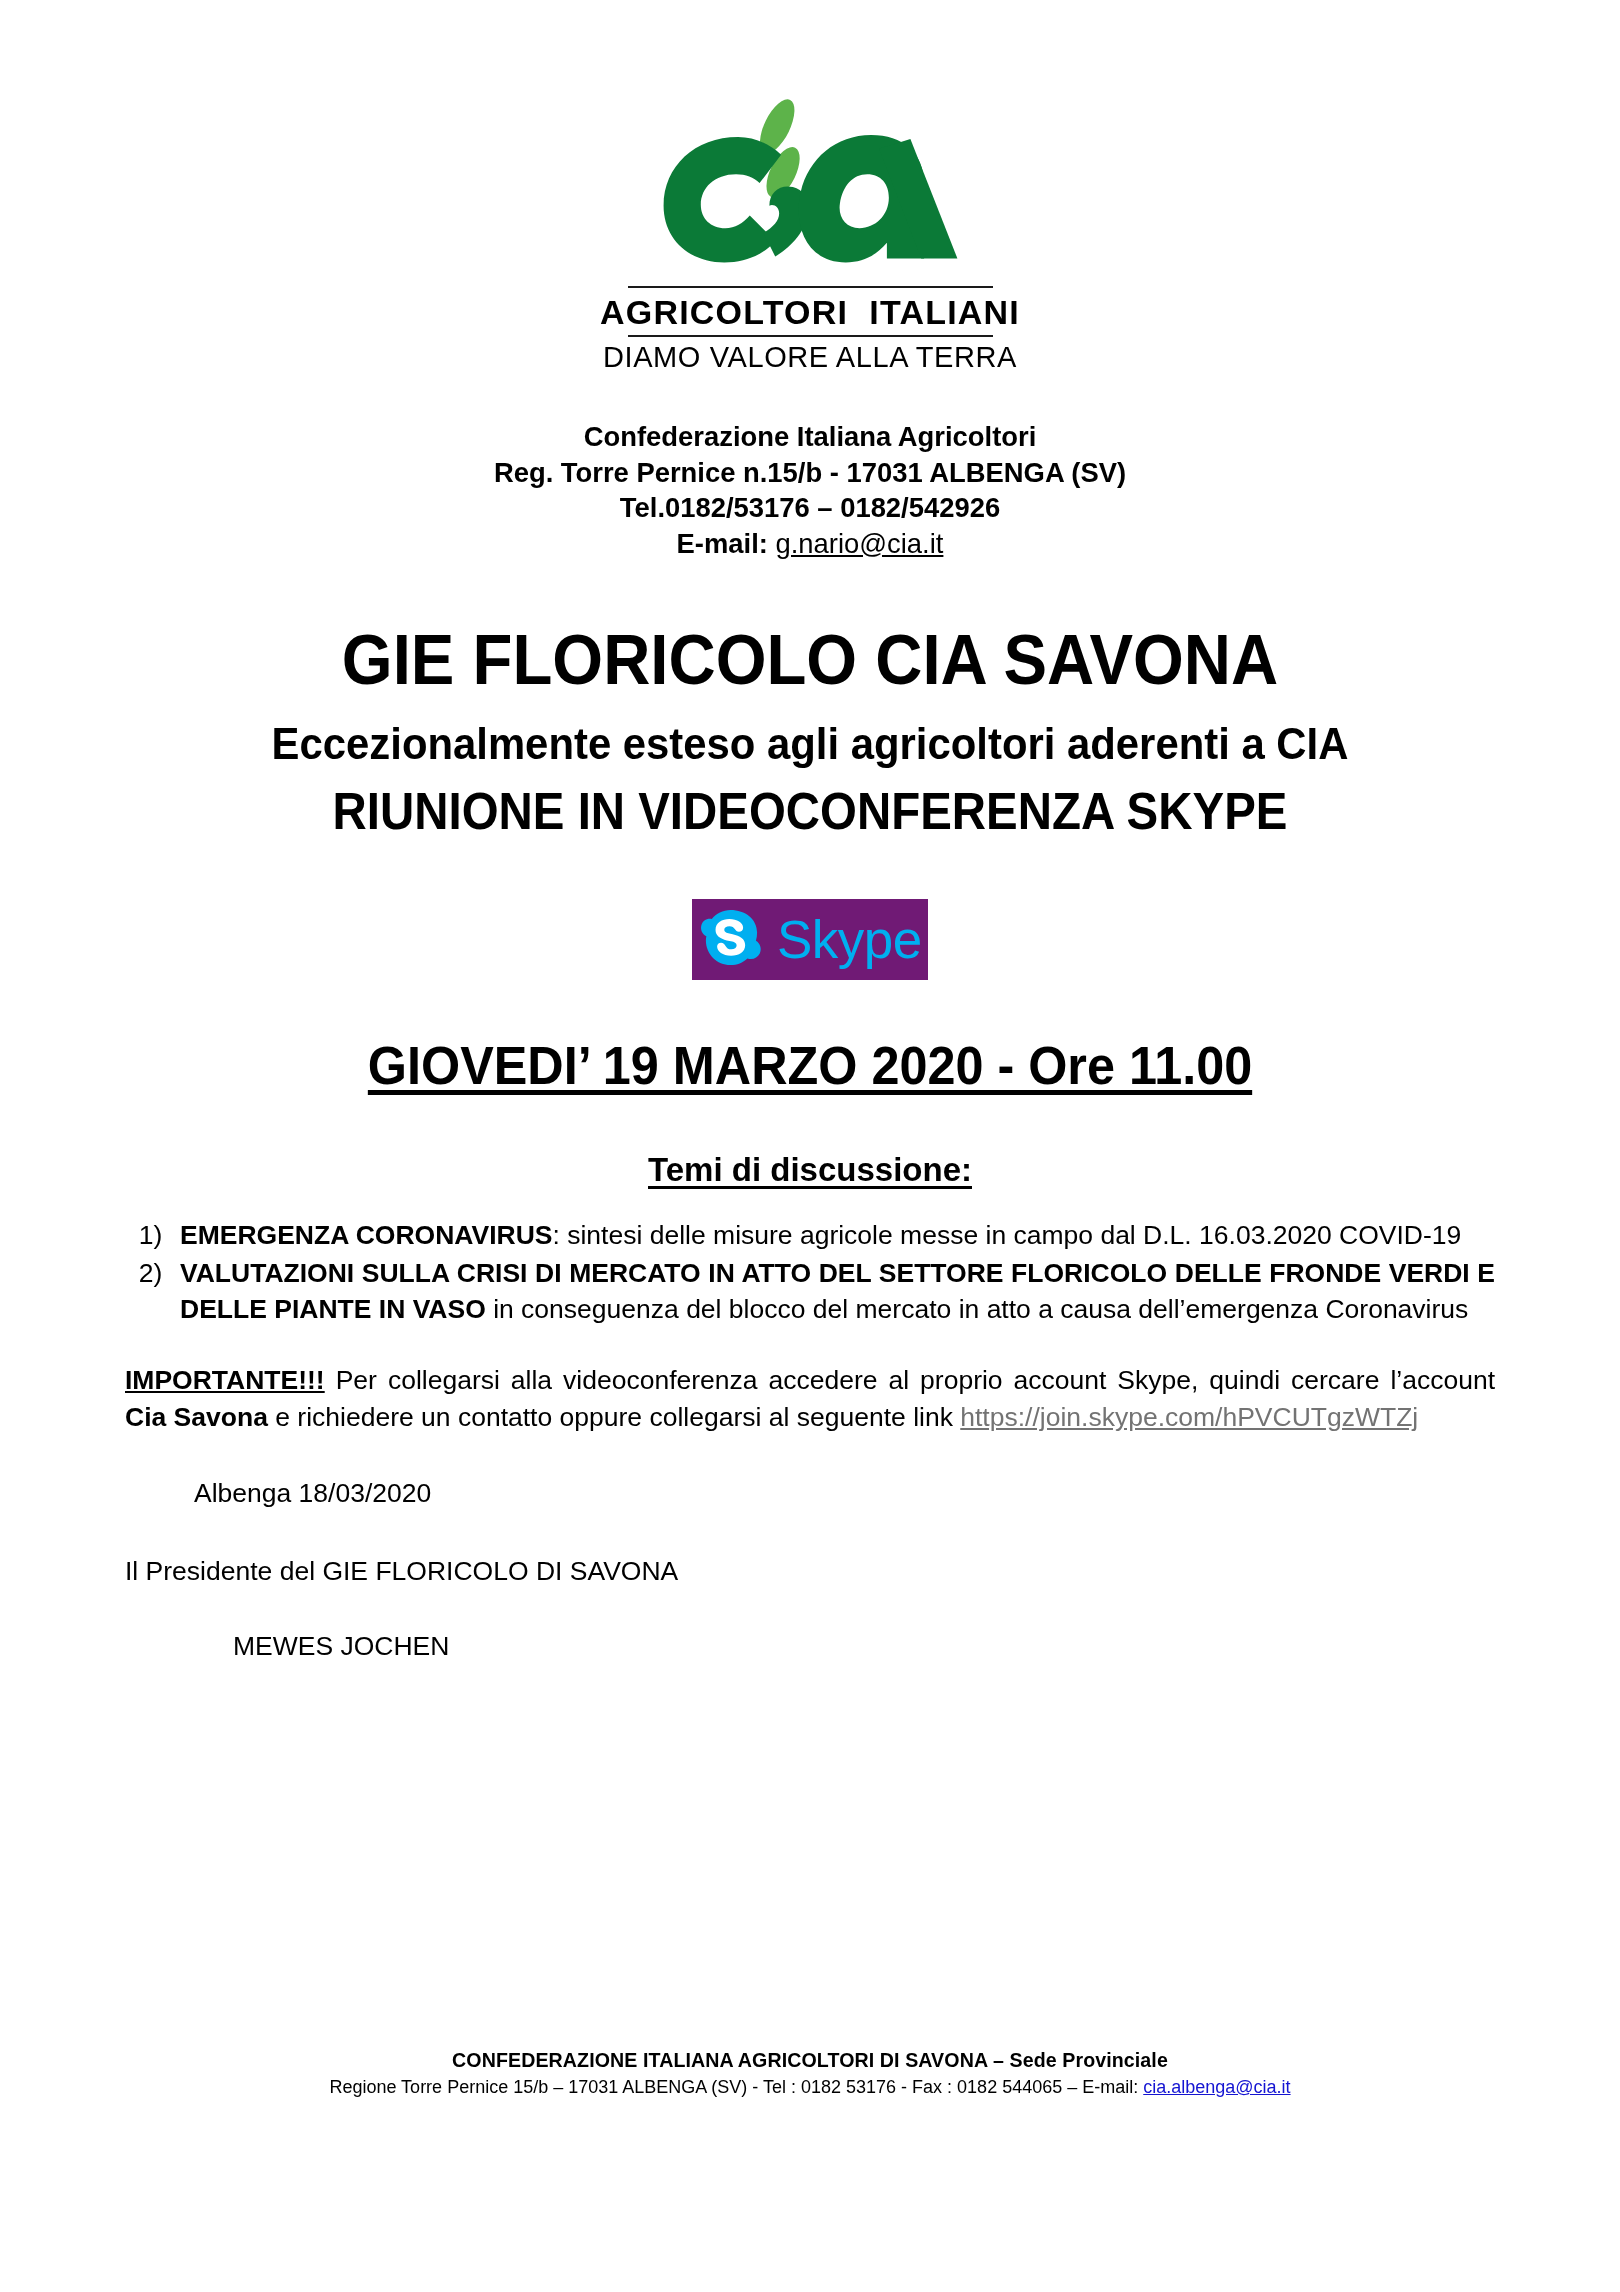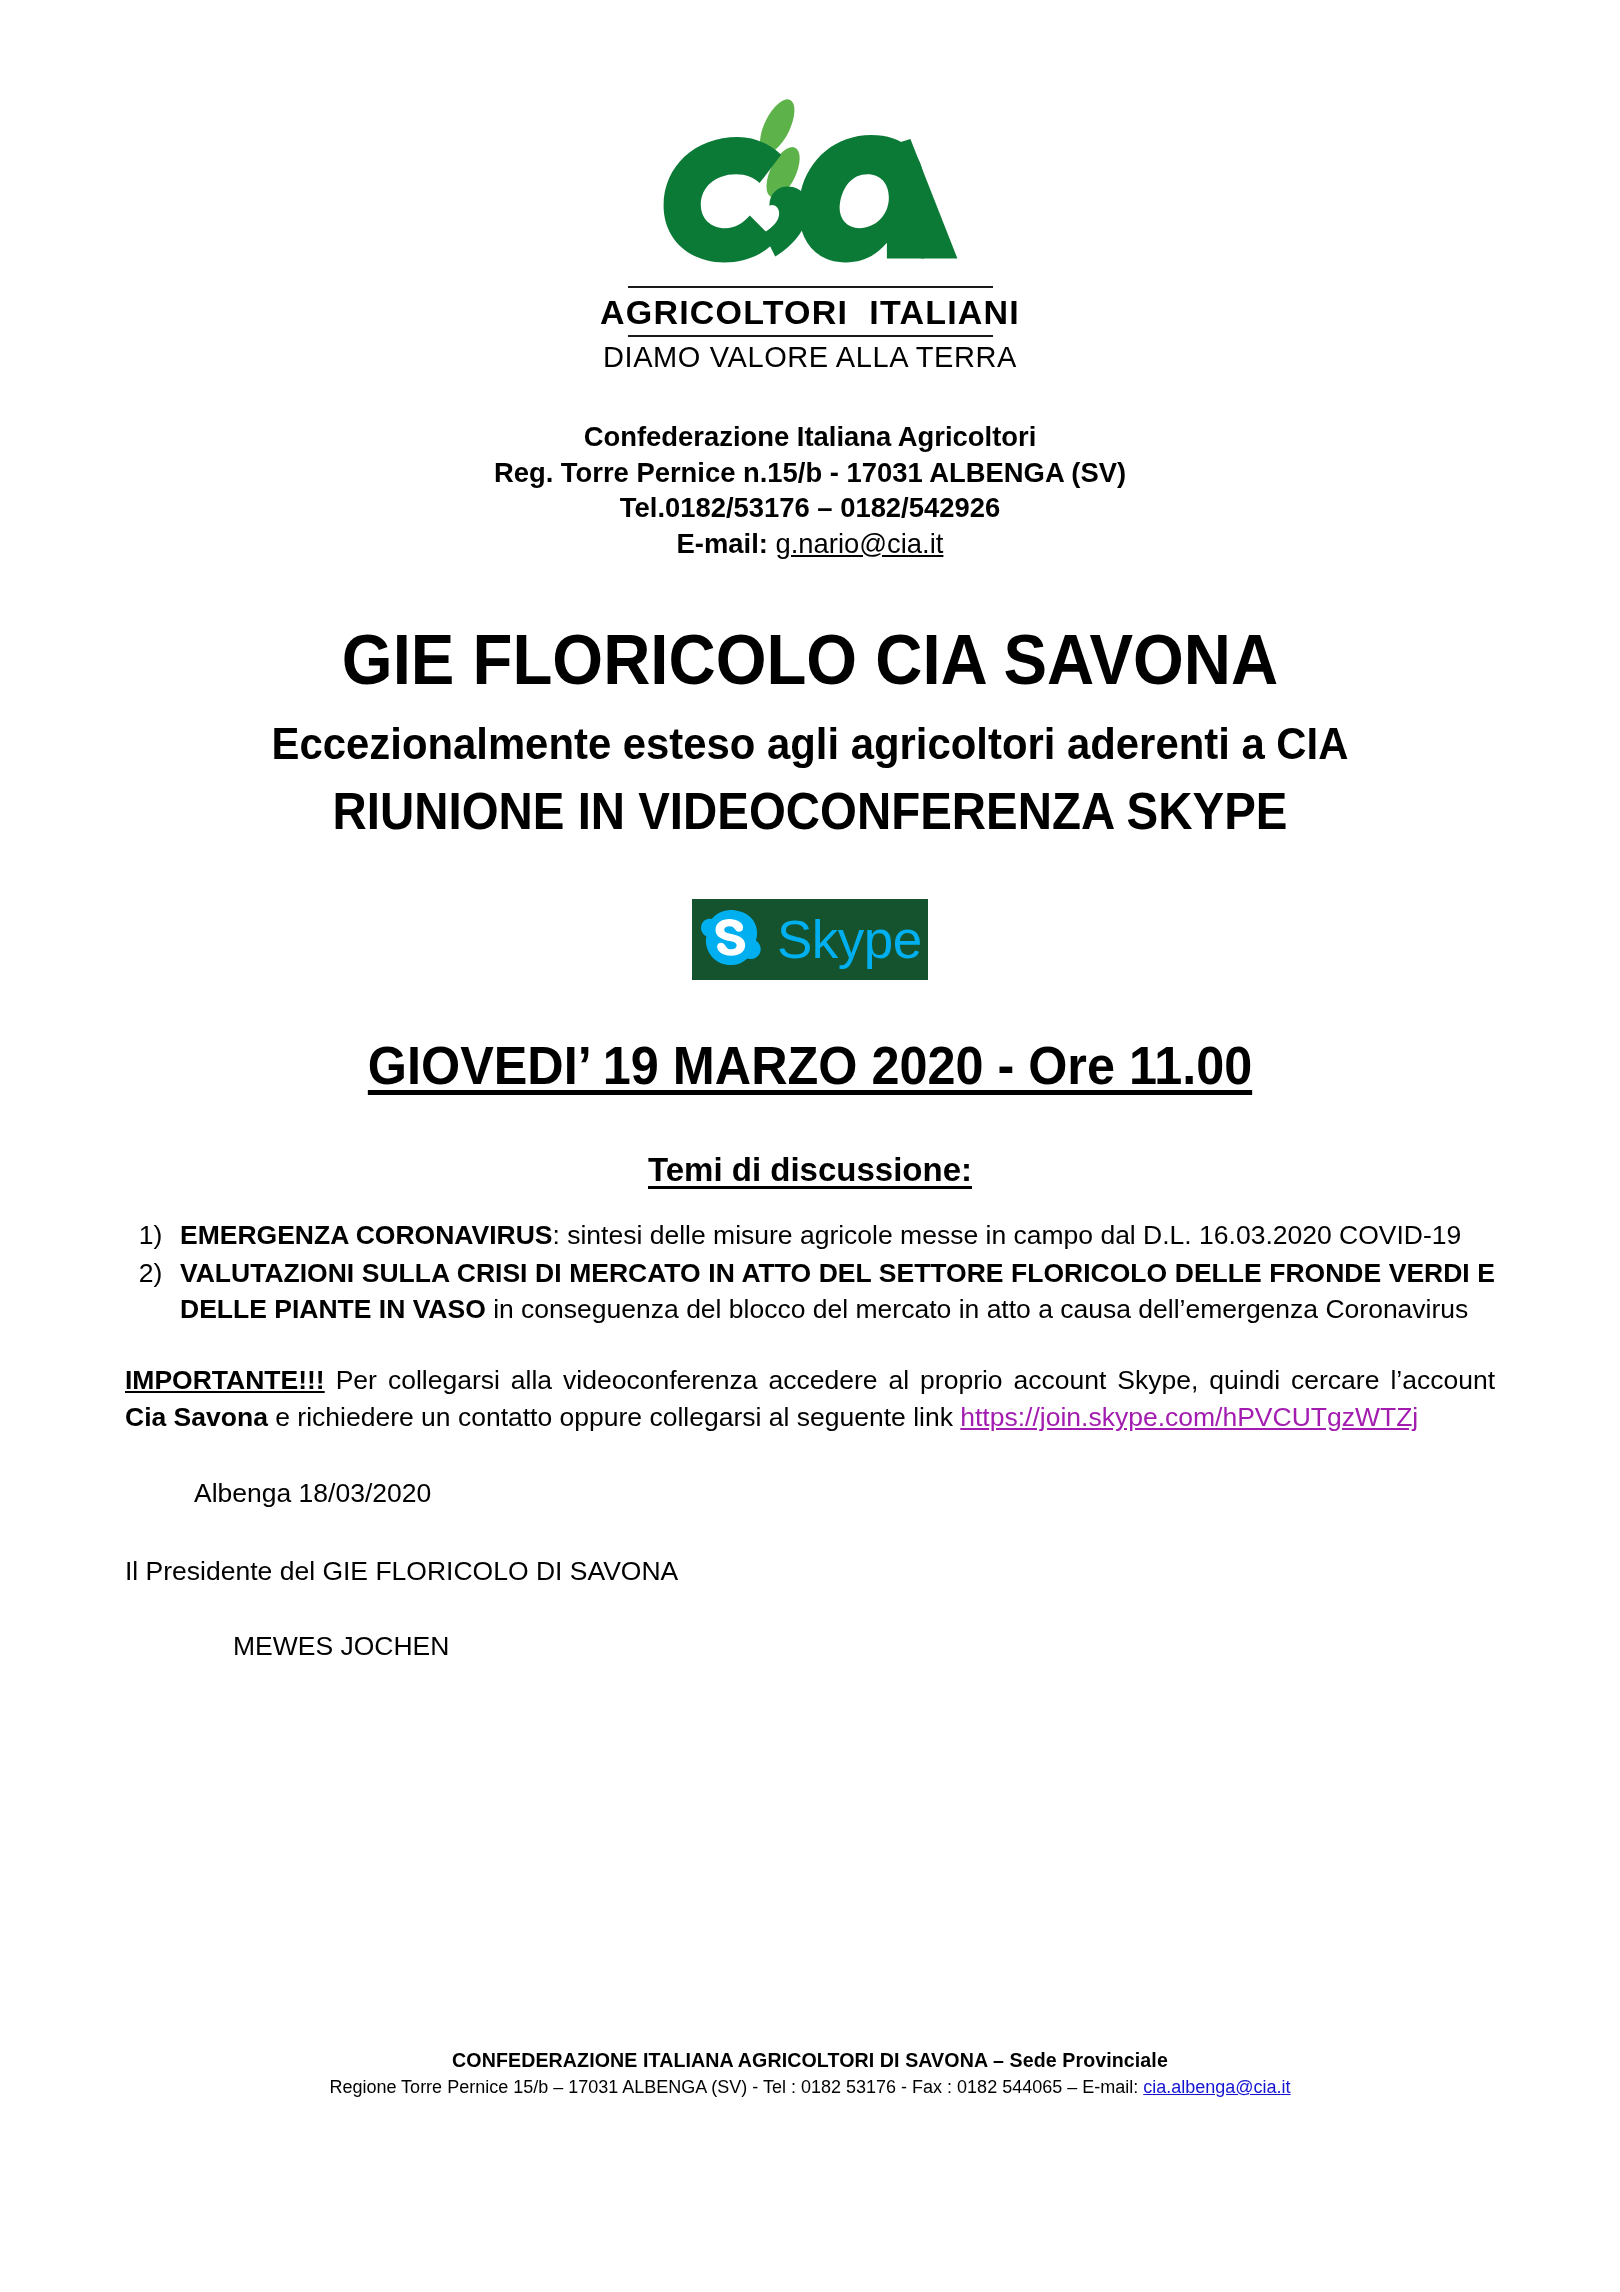--- a/index.html
+++ b/index.html
@@ -105,21 +105,21 @@
   
   .skype-row {
     margin-top: 59px;
     display: flex;
     justify-content: center;
   }
   .skype-badge {
     display: flex;
     align-items: center;
     gap: 13.7px;
-    background: #14532d;
+    background: #701a75;
     padding: 7.8px 5.9px;
   }
   .skype-badge svg { display: block; }
   .skype-word {
     font-size: 53px;
     color: #00aff0;
     letter-spacing: -0.5px;
     line-height: 1;
   }
 
@@ -177,21 +177,21 @@
     font-size: 26.5px;
     line-height: 1.40;
     text-align: justify;
   }
   .important-lead {
     font-weight: bold;
     text-decoration: underline;
   }
   .important-para b { font-weight: bold; }
   .skype-link {
-    color: #a21caf;
+    color: #737373;
     text-decoration: underline;
   }
 
   
   .sig-place {
     margin-top: 39px;
     margin-left: 69px;
     font-size: 26.5px;
     line-height: 1.4;
   }

